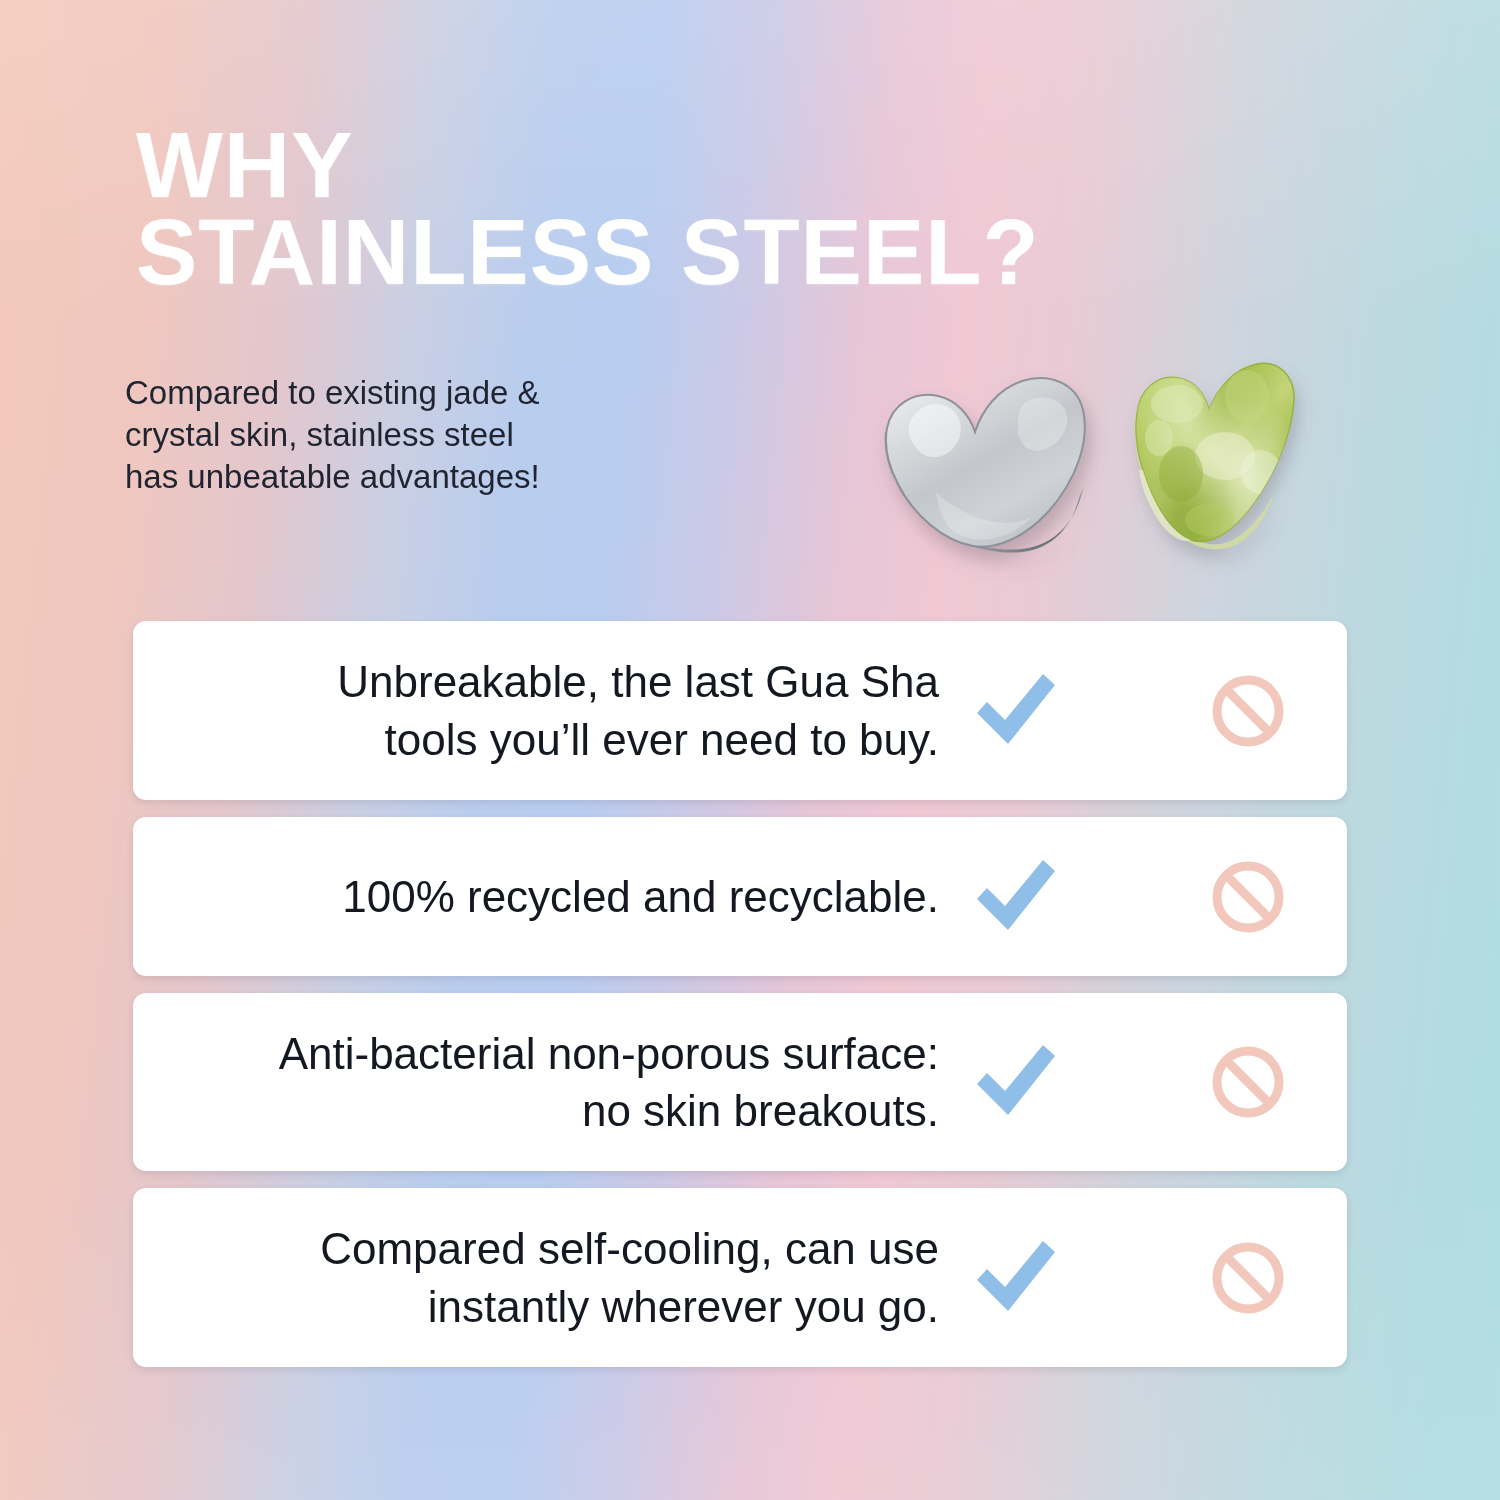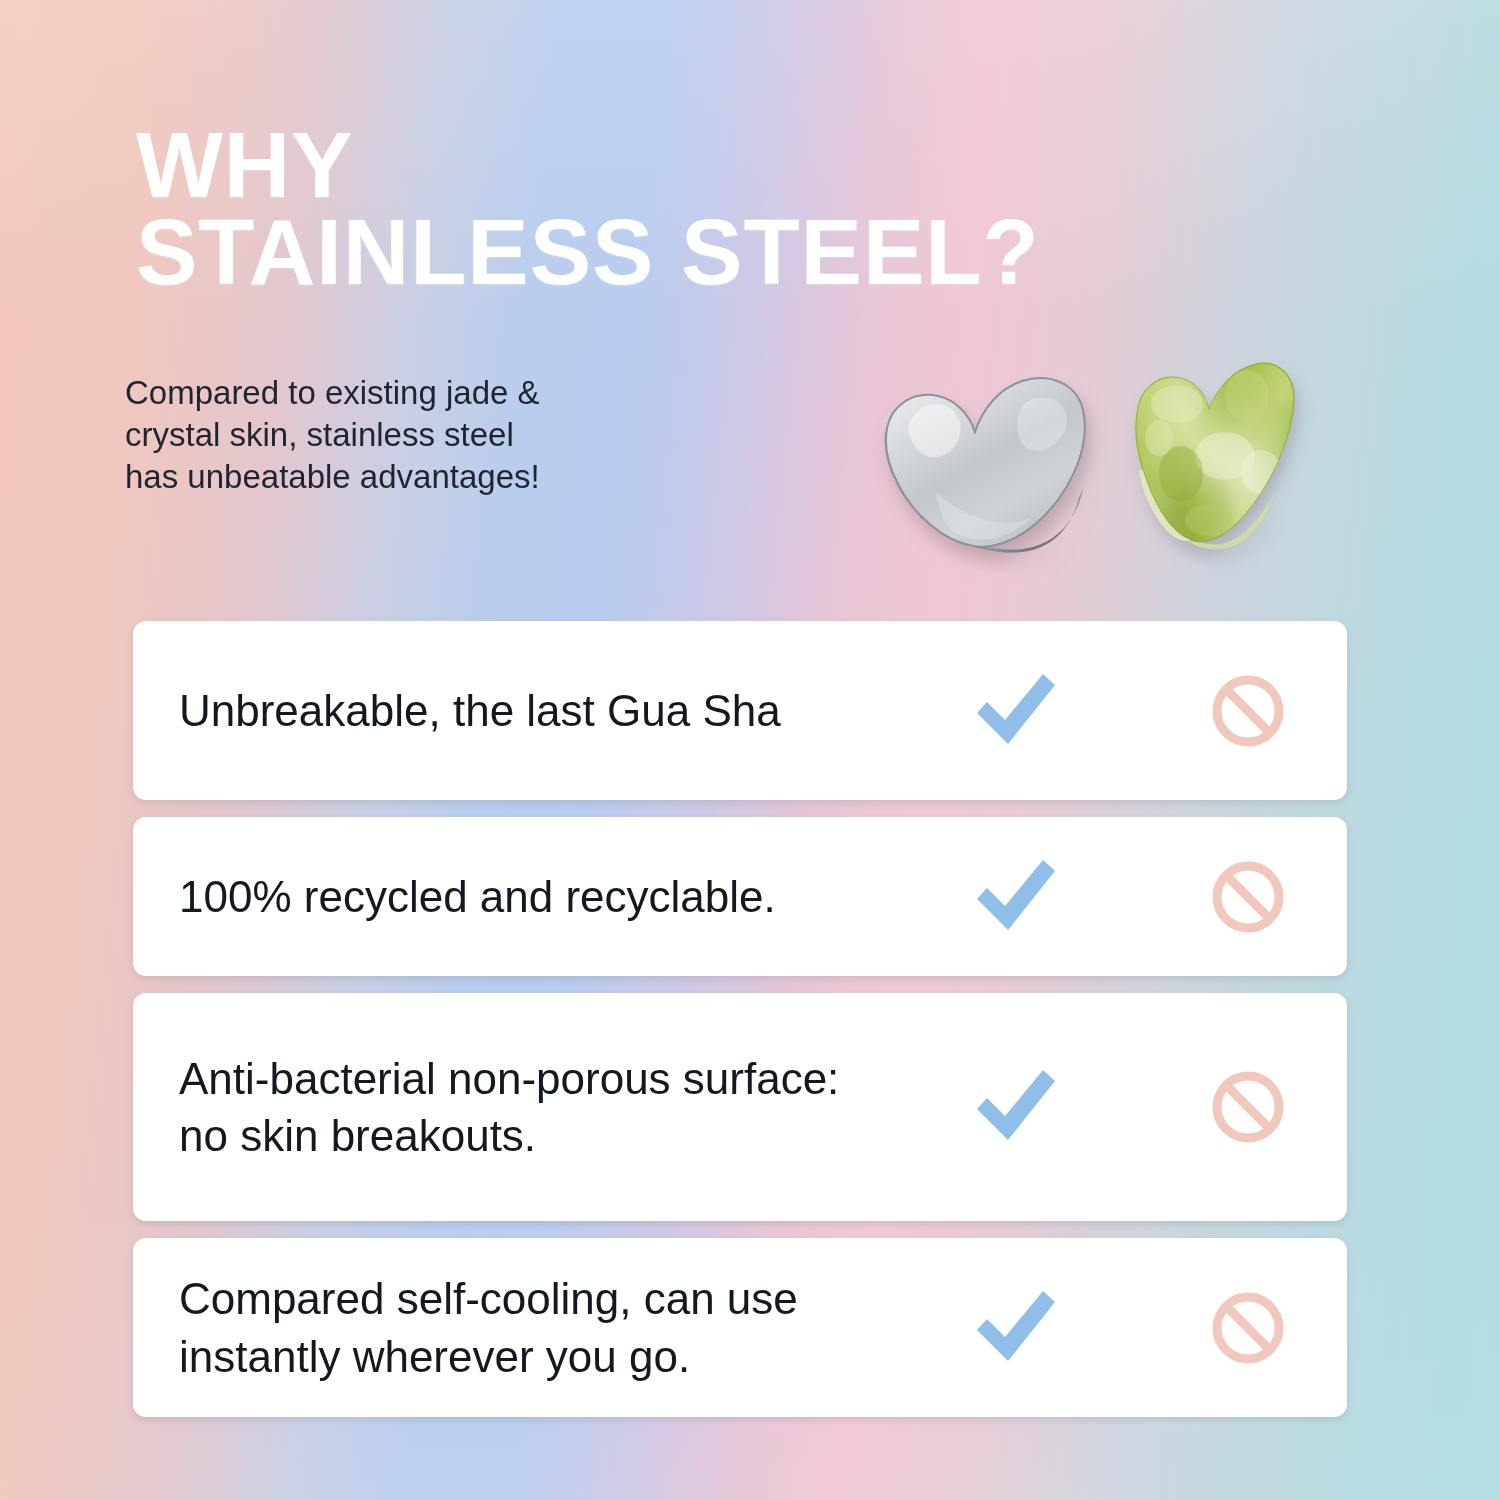--- a/index.html
+++ b/index.html
@@ -79,35 +79,36 @@
   .tool svg{ display:block; overflow:visible; }
 
   .tool-steel{ left:0px;  top:10px;  width:230px; height:215px; }
   .tool-jade { left:253px; top:0px;  width:170px; height:215px; }
 
   
   .cards{
     position:absolute;
     left:133px; top:621px;
     width:1214px;
+    text-align:right;
   }
 
   .card{
     position:relative;
     width:1214px;
     background:#ffffff;
     border-radius:13px;
     box-shadow:0 3px 7px rgba(80,70,90,0.14);
     margin-bottom:17px;
     display:flex;
     align-items:center;
   }
   .card-1{ height:179px; }
   .card-2{ height:159px; }
-  .card-3{ height:228px;text-decoration:underline; }
+  .card-3{ height:178px;text-decoration:underline; }
   .card-4{ height:179px; margin-bottom:0; }
 
   .card-text{
     position:absolute;
     left:46px;
     width:760px;
     color:#141821;
     font-family:"Liberation Sans Narrow","Liberation Sans", sans-serif;
     font-weight:normal;
     font-size:44px;
@@ -273,20 +274,21 @@
       </svg>
     </div>
 
   </div>
 
   <div class="cards">
 
     <div class="card card-1">
       <div class="card-text">
         <span>Unbreakable, the last Gua Sha</span>
+        <span>tools you’ll ever need to buy.</span>
       </div>
       <div class="check">
         <svg viewBox="0 0 90 90" width="90" height="90" aria-hidden="true">
           <path d="M6,47 L16,36 L34,54 L72,8 L84,19 L37,78 Z" fill="#8fbfe8"></path>
         </svg>
       </div>
       <div class="ban">
         <svg viewBox="0 0 78 78" width="78" height="78" aria-hidden="true">
           <circle cx="39" cy="39" r="31" fill="none" stroke="#f2c7bc" stroke-width="9"></circle>
           <line x1="17" y1="17" x2="61" y2="61" stroke="#f2c7bc" stroke-width="9" stroke-linecap="butt"></line>

